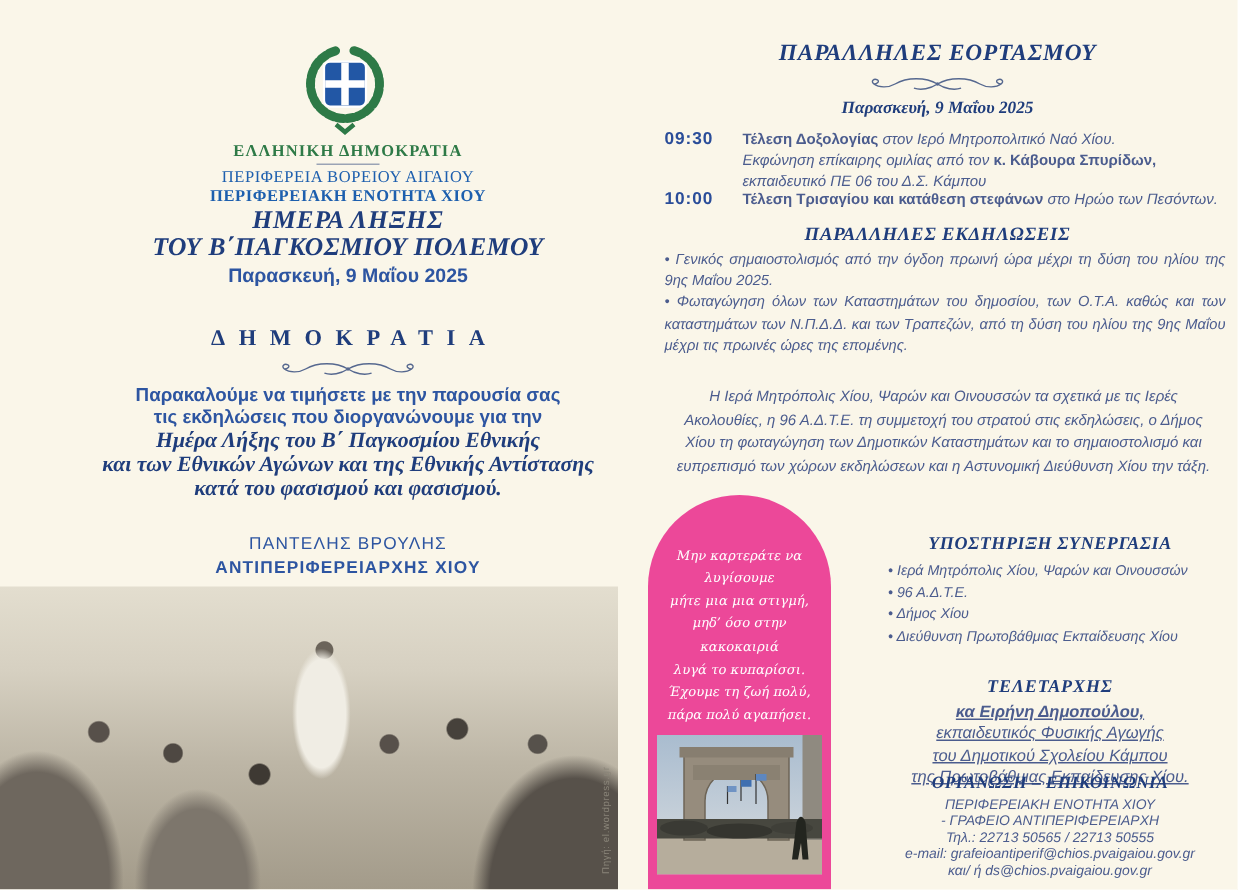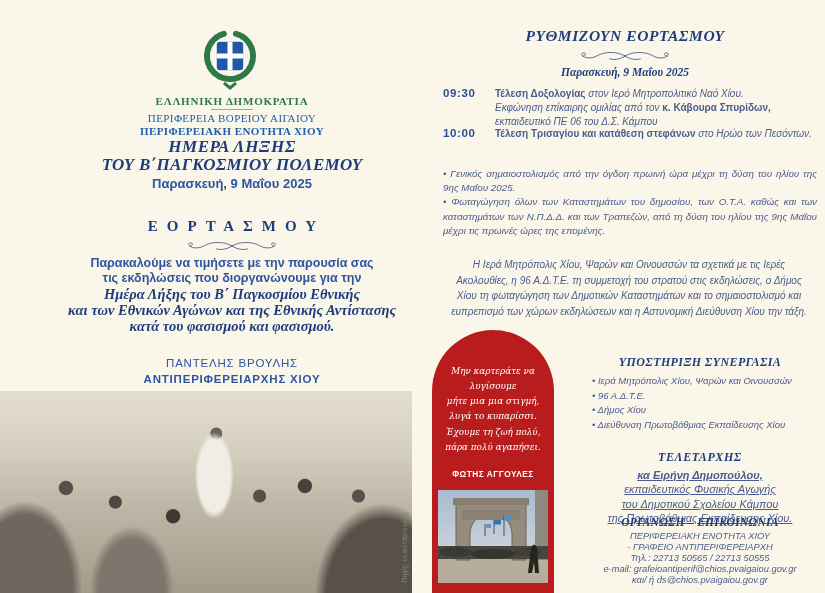--- a/index.html
+++ b/index.html
@@ -55,21 +55,21 @@
   #sched1{left:443px;top:87px;width:378px;}
   #sched2{left:443px;top:127px;width:378px;}
   .sch-time{flex:none;width:52px;font-weight:bold;font-size:11.5px;color:#2a4d99;letter-spacing:0.6px;}
   .sch-text{flex:1;font-size:10px;line-height:1.38;color:#4b5c8e;font-style:italic;}
   .sch-bold{font-weight:bold;font-style:normal;}
   #par-head{left:440px;top:149px;width:370px;font-size:12.5px;letter-spacing:0.5px;}
   #par-items{left:443px;top:167px;width:374px;font-size:9.8px;line-height:1.45;text-align:justify;}
   #care-head{left:440px;top:239px;width:370px;font-size:12px;letter-spacing:0.3px;}
   #care-text{left:448px;top:257px;width:362px;font-size:10px;line-height:1.55;}
 
-  #arch{left:432px;top:330px;width:122px;height:263px;background:#b91c1c;border-radius:61px 61px 0 0;}
+  #arch{left:432px;top:330px;width:122px;height:263px;background:#ec4899;border-radius:61px 61px 0 0;}
   #poem{padding:34px 9px 0 9px;color:#ffffff;font-family:"DejaVu Serif",serif;font-style:italic;font-size:8.8px;line-height:1.72;text-align:center;}
   #poem-attr{margin-top:14px;text-align:center;color:#ffffff;font-size:8.3px;font-weight:bold;letter-spacing:0.5px;}
   #arch-photo{position:absolute;left:6px;top:160px;width:110px;height:93px;}
 
   #sup-head{left:578px;top:355px;width:244px;font-size:12px;letter-spacing:0.4px;}
   #sup-items{left:592px;top:374px;width:232px;font-size:9.5px;line-height:1.55;}
   #marshal-head{left:578px;top:450px;width:244px;font-size:12px;letter-spacing:0.6px;}
   #marshal-lines{left:578px;top:468px;width:244px;font-size:11px;line-height:1.3;text-decoration:underline;}
   .m-name{font-weight:bold;}
   #contact-head{left:578px;top:516px;width:244px;font-size:11.5px;letter-spacing:0.3px;}
@@ -91,21 +91,21 @@
   </div>
   <div id="org1" class="abs ctr">ΕΛΛΗΝΙΚΗ ΔΗΜΟΚΡΑΤΙΑ</div>
   <div id="org-divider" class="abs"></div>
   <div id="org2" class="abs ctr serif-plain">ΠΕΡΙΦΕΡΕΙΑ ΒΟΡΕΙΟΥ ΑΙΓΑΙΟΥ</div>
   <div id="org3" class="abs ctr serif-plain">ΠΕΡΙΦΕΡΕΙΑΚΗ ΕΝΟΤΗΤΑ ΧΙΟΥ</div>
 
   <div id="title1" class="abs ctr serif-h">ΗΜΕΡΑ ΛΗΞΗΣ</div>
   <div id="title2" class="abs ctr serif-h">ΤΟΥ Β΄ΠΑΓΚΟΣΜΙΟΥ ΠΟΛΕΜΟΥ</div>
   <div id="date-left" class="abs ctr">Παρασκευή, 9 Μαΐου 2025</div>
 
-  <div id="prosklisi" class="abs ctr">ΕΟΡΤΑΣΜΟΥ</div>
+  <div id="prosklisi" class="abs ctr">ΔΗΜΟΚΡΑΤΙΑ</div>
   <div id="flourish-left" class="abs">
     <svg width="110" height="14" viewBox="0 0 140 16">
       <g fill="none" stroke="#56688f" stroke-width="1.2">
         <path d="M70,8 C60,2 44,2 34,8 C28,11.5 20,11 16,8 C13,5.7 16,3 19,4.5 C21,5.6 19,8 16,8"></path>
         <path d="M70,8 C80,2 96,2 106,8 C112,11.5 120,11 124,8 C127,5.7 124,3 121,4.5 C119,5.6 121,8 124,8"></path>
         <path d="M70,8 C64,12 56,13.5 50,11.5"></path>
         <path d="M70,8 C76,12 84,13.5 90,11.5"></path>
       </g>
       <circle cx="70" cy="8" r="1.4" fill="#56688f"></circle>
     </svg>
@@ -116,21 +116,21 @@
   <div id="em2" class="abs ctr serif-h">και των Εθνικών Αγώνων και της Εθνικής Αντίστασης</div>
   <div id="em3" class="abs ctr serif-h">κατά του φασισμού και φασισμού.</div>
 
   <div id="sig-name" class="abs ctr">ΠΑΝΤΕΛΗΣ ΒΡΟΥΛΗΣ</div>
   <div id="sig-role" class="abs ctr">ΑΝΤΙΠΕΡΙΦΕΡΕΙΑΡΧΗΣ ΧΙΟΥ</div>
 
   <div id="photo-left" class="abs">
     <div id="photo-credit" class="abs">Πηγή: el.wordpress.gr</div>
   </div>
 
-  <div id="prog-title" class="abs ctr serif-h">ΡΥΘΜΙΖΟΥΝ ΕΟΡΤΑΣΜΟΥ</div>
+  <div id="prog-title" class="abs ctr serif-h">ΠΑΡΑΛΛΗΛΕΣ ΕΟΡΤΑΣΜΟΥ</div>
   <div id="flourish-right" class="abs">
     <svg width="110" height="14" viewBox="0 0 140 16">
       <g fill="none" stroke="#56688f" stroke-width="1.2">
         <path d="M70,8 C60,2 44,2 34,8 C28,11.5 20,11 16,8 C13,5.7 16,3 19,4.5 C21,5.6 19,8 16,8"></path>
         <path d="M70,8 C80,2 96,2 106,8 C112,11.5 120,11 124,8 C127,5.7 124,3 121,4.5 C119,5.6 121,8 124,8"></path>
         <path d="M70,8 C64,12 56,13.5 50,11.5"></path>
         <path d="M70,8 C76,12 84,13.5 90,11.5"></path>
       </g>
       <circle cx="70" cy="8" r="1.4" fill="#56688f"></circle>
     </svg>
@@ -144,31 +144,33 @@
       <span>Εκφώνηση επίκαιρης ομιλίας από τον </span><span class="sch-bold">κ. Κάβουρα Σπυρίδων,</span><span>  εκπαιδευτικό ΠΕ 06 του Δ.Σ. Κάμπου</span>
     </div>
   </div>
   <div id="sched2" class="abs sched">
     <div class="sch-time">10:00</div>
     <div class="sch-text">
       <span class="sch-bold">Τέλεση Τρισαγίου και κατάθεση στεφάνων</span><span> στο Ηρώο των Πεσόντων.</span>
     </div>
   </div>
 
+  <div id="par-head" class="abs ctr serif-h">ΠΑΡΑΛΛΗΛΕΣ ΕΚΔΗΛΩΣΕΙΣ</div>
   <div id="par-items" class="abs body-it">
     <div>• Γενικός σημαιοστολισμός από την όγδοη πρωινή ώρα μέχρι τη δύση του ηλίου της 9ης Μαΐου 2025.</div>
     <div>• Φωταγώγηση όλων των Καταστημάτων του δημοσίου, των Ο.Τ.Α. καθώς και των καταστημάτων των Ν.Π.Δ.Δ. και των Τραπεζών, από τη δύση του ηλίου της  9ης Μαΐου μέχρι τις πρωινές ώρες της επομένης.</div>
   </div>
 
   <div id="care-text" class="abs ctr body-it">Η Ιερά Μητρόπολις Χίου, Ψαρών και Οινουσσών τα σχετικά με τις Ιερές Ακολουθίες, η 96 Α.Δ.Τ.Ε. τη συμμετοχή του στρατού στις εκδηλώσεις, ο Δήμος Χίου τη φωταγώγηση των Δημοτικών Καταστημάτων και το σημαιοστολισμό και ευπρεπισμό των χώρων εκδηλώσεων και η Αστυνομική Διεύθυνση Χίου την τάξη.</div>
 
   <div id="arch" class="abs">
     <div id="poem">
       <div>Μην καρτεράτε να λυγίσουμε</div>
       <div>μήτε μια μια στιγμή,</div>
+      <div>μηδ’ όσο στην κακοκαιριά</div>
       <div>λυγά το κυπαρίσσι.</div>
       <div>Έχουμε τη ζωή πολύ,</div>
       <div>πάρα πολύ αγαπήσει.</div>
     </div>
     <div id="poem-attr">ΦΩΤΗΣ ΑΓΓΟΥΛΕΣ</div>
     <div id="arch-photo">
       <svg width="110" height="93" viewBox="0 0 110 93" preserveAspectRatio="none">
         <defs>
           <linearGradient id="sky" x1="0" y1="0" x2="0" y2="1">
             <stop offset="0" stop-color="#a9bccf"></stop>

